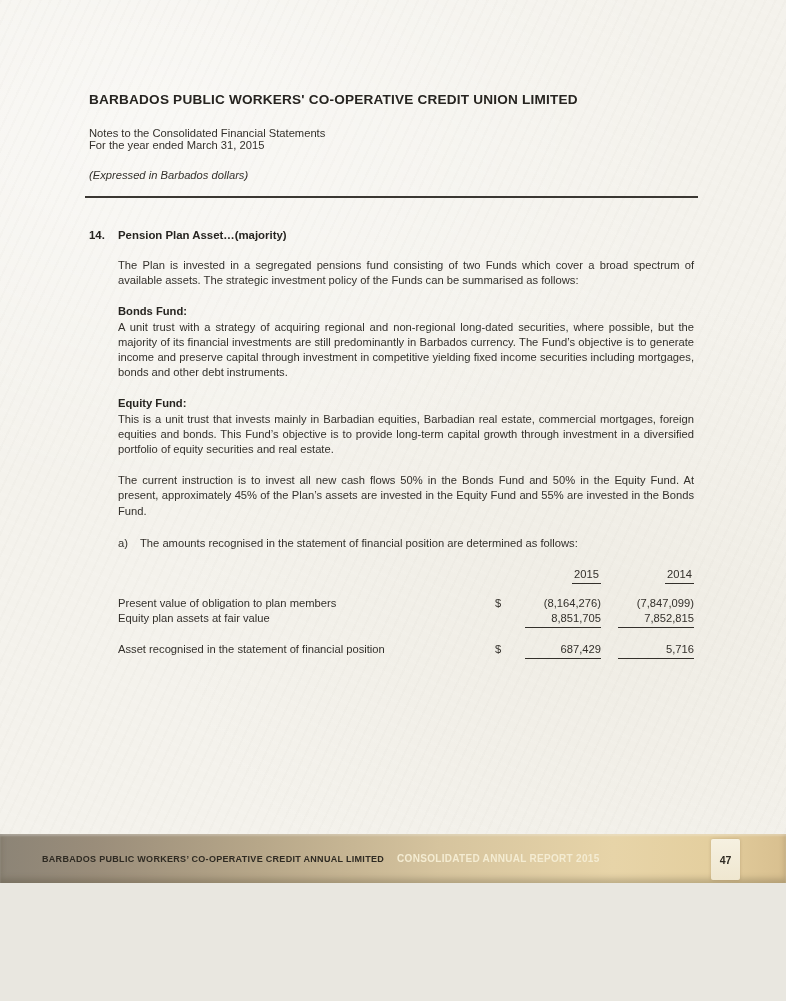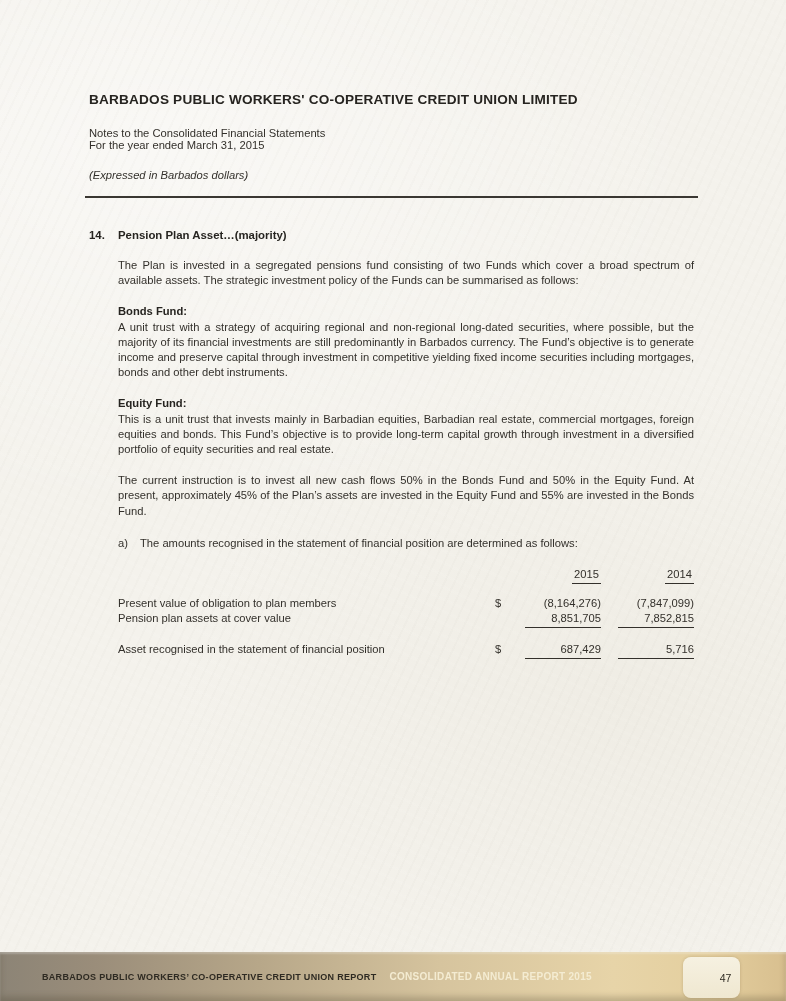--- a/index.html
+++ b/index.html
@@ -3,21 +3,21 @@
 <meta charset="utf-8">
 <style>
   html,body{margin:0;padding:0;}
   body{
     width:786px;height:1001px;
     font-family:"Liberation Sans","DejaVu Sans",sans-serif;
     background:#e9e7e0;
   }
   .sheet{
     position:relative;
-    width:786px;height:1001px;
+    width:786px;height:883px;
     overflow:hidden;
     background:
       radial-gradient(ellipse 900px 600px at 20% 15%, rgba(255,255,255,0.5), rgba(255,255,255,0) 60%),
       radial-gradient(ellipse 700px 500px at 80% 70%, rgba(230,226,214,0.35), rgba(255,255,255,0) 65%),
       #f4f2ec;
     color:#2f2c28;
   }
   
   .sheet::before{
     content:"";
@@ -91,25 +91,25 @@
     font-size:9px;font-weight:bold;letter-spacing:0.3px;
     color:#2e2a22;
   }
   .footer-report{
     margin-left:13px;
     font-size:10px;font-weight:bold;letter-spacing:0.3px;
     color:#f4ecd2;
   }
   .page-tab{
     position:absolute;right:46px;top:5px;
-    width:29px;height:41px;border-radius:8px;
+    width:29px;height:41px;border-radius:2px;
     background:linear-gradient(180deg,#f6f1e1,#efe7d0);
     box-shadow:0 0 3px rgba(90,75,45,0.25);
     display:flex;align-items:center;justify-content:center;
-    font-size:10.5px;font-weight:normal;color:#2e2a22;padding-left:28px;
+    font-size:10.5px;font-weight:bold;color:#2e2a22;
   }
 </style>
 </head>
 <body>
 
 <div class="sheet">
   <div class="content">
 
     <header>
       <h1 class="doc-title">BARBADOS PUBLIC WORKERS' CO-OPERATIVE CREDIT UNION LIMITED</h1>
@@ -156,21 +156,21 @@
 
           <div class="t-row">
             <div class="t-label">Present value of obligation to plan members</div>
             <div class="t-cur">$</div>
             <div class="t-num">(8,164,276)</div>
             <div class="t-gap"></div>
             <div class="t-num">(7,847,099)</div>
           </div>
 
           <div class="t-row">
-            <div class="t-label">Pension plan assets at cover value</div>
+            <div class="t-label">Equity plan assets at fair value</div>
             <div class="t-cur"></div>
             <div class="t-num ul">8,851,705</div>
             <div class="t-gap"></div>
             <div class="t-num ul">7,852,815</div>
           </div>
 
           <div class="t-spacer"></div>
 
           <div class="t-row">
             <div class="t-label">Asset recognised in the statement of financial position</div>
@@ -178,17 +178,17 @@
             <div class="t-num ul">687,429</div>
             <div class="t-gap"></div>
             <div class="t-num ul">5,716</div>
           </div>
         </div>
       </div>
     </section>
   </div>
 
   <footer class="footer">
-    <span class="footer-org">BARBADOS PUBLIC WORKERS’ CO-OPERATIVE CREDIT UNION REPORT</span>
+    <span class="footer-org">BARBADOS PUBLIC WORKERS’ CO-OPERATIVE CREDIT ANNUAL LIMITED</span>
     <span class="footer-report">CONSOLIDATED ANNUAL REPORT 2015</span>
     <span class="page-tab">47</span>
   </footer>
 </div>
 
 </body></html>

